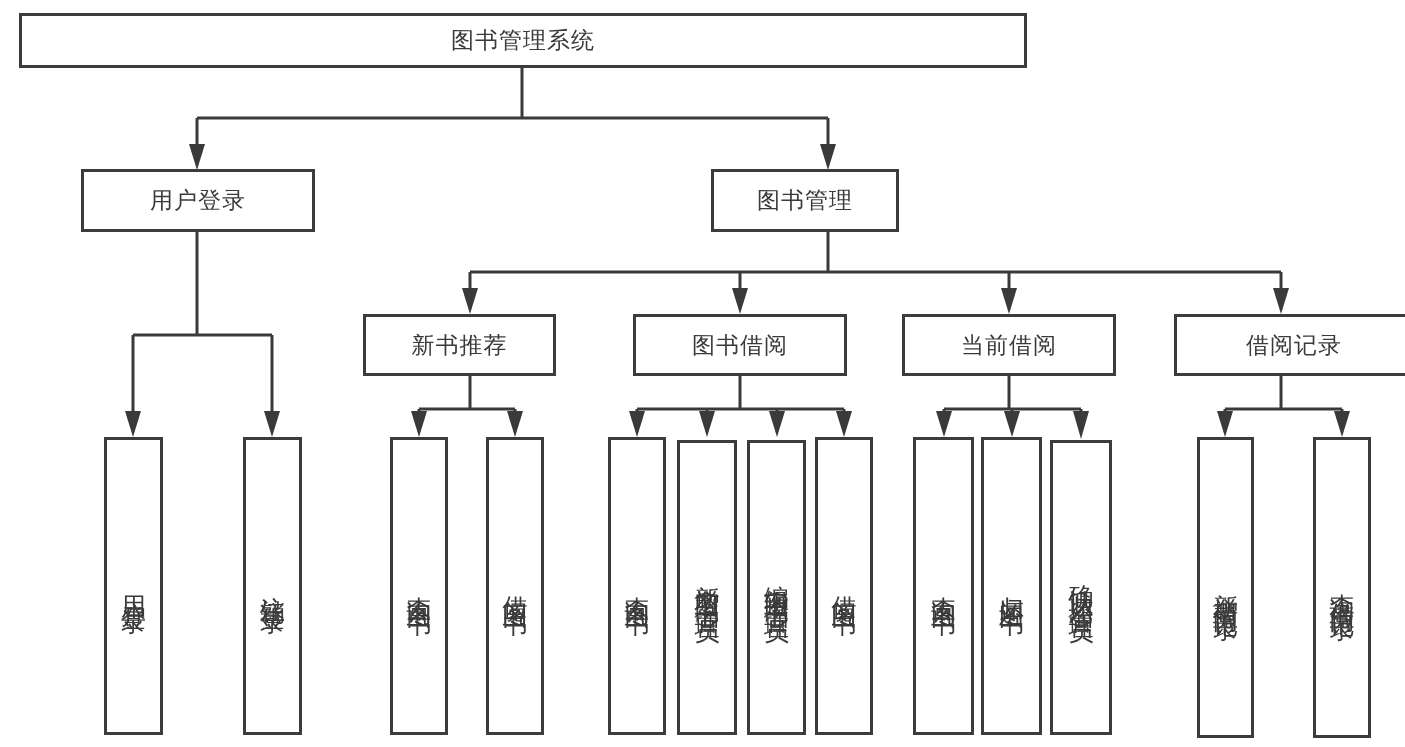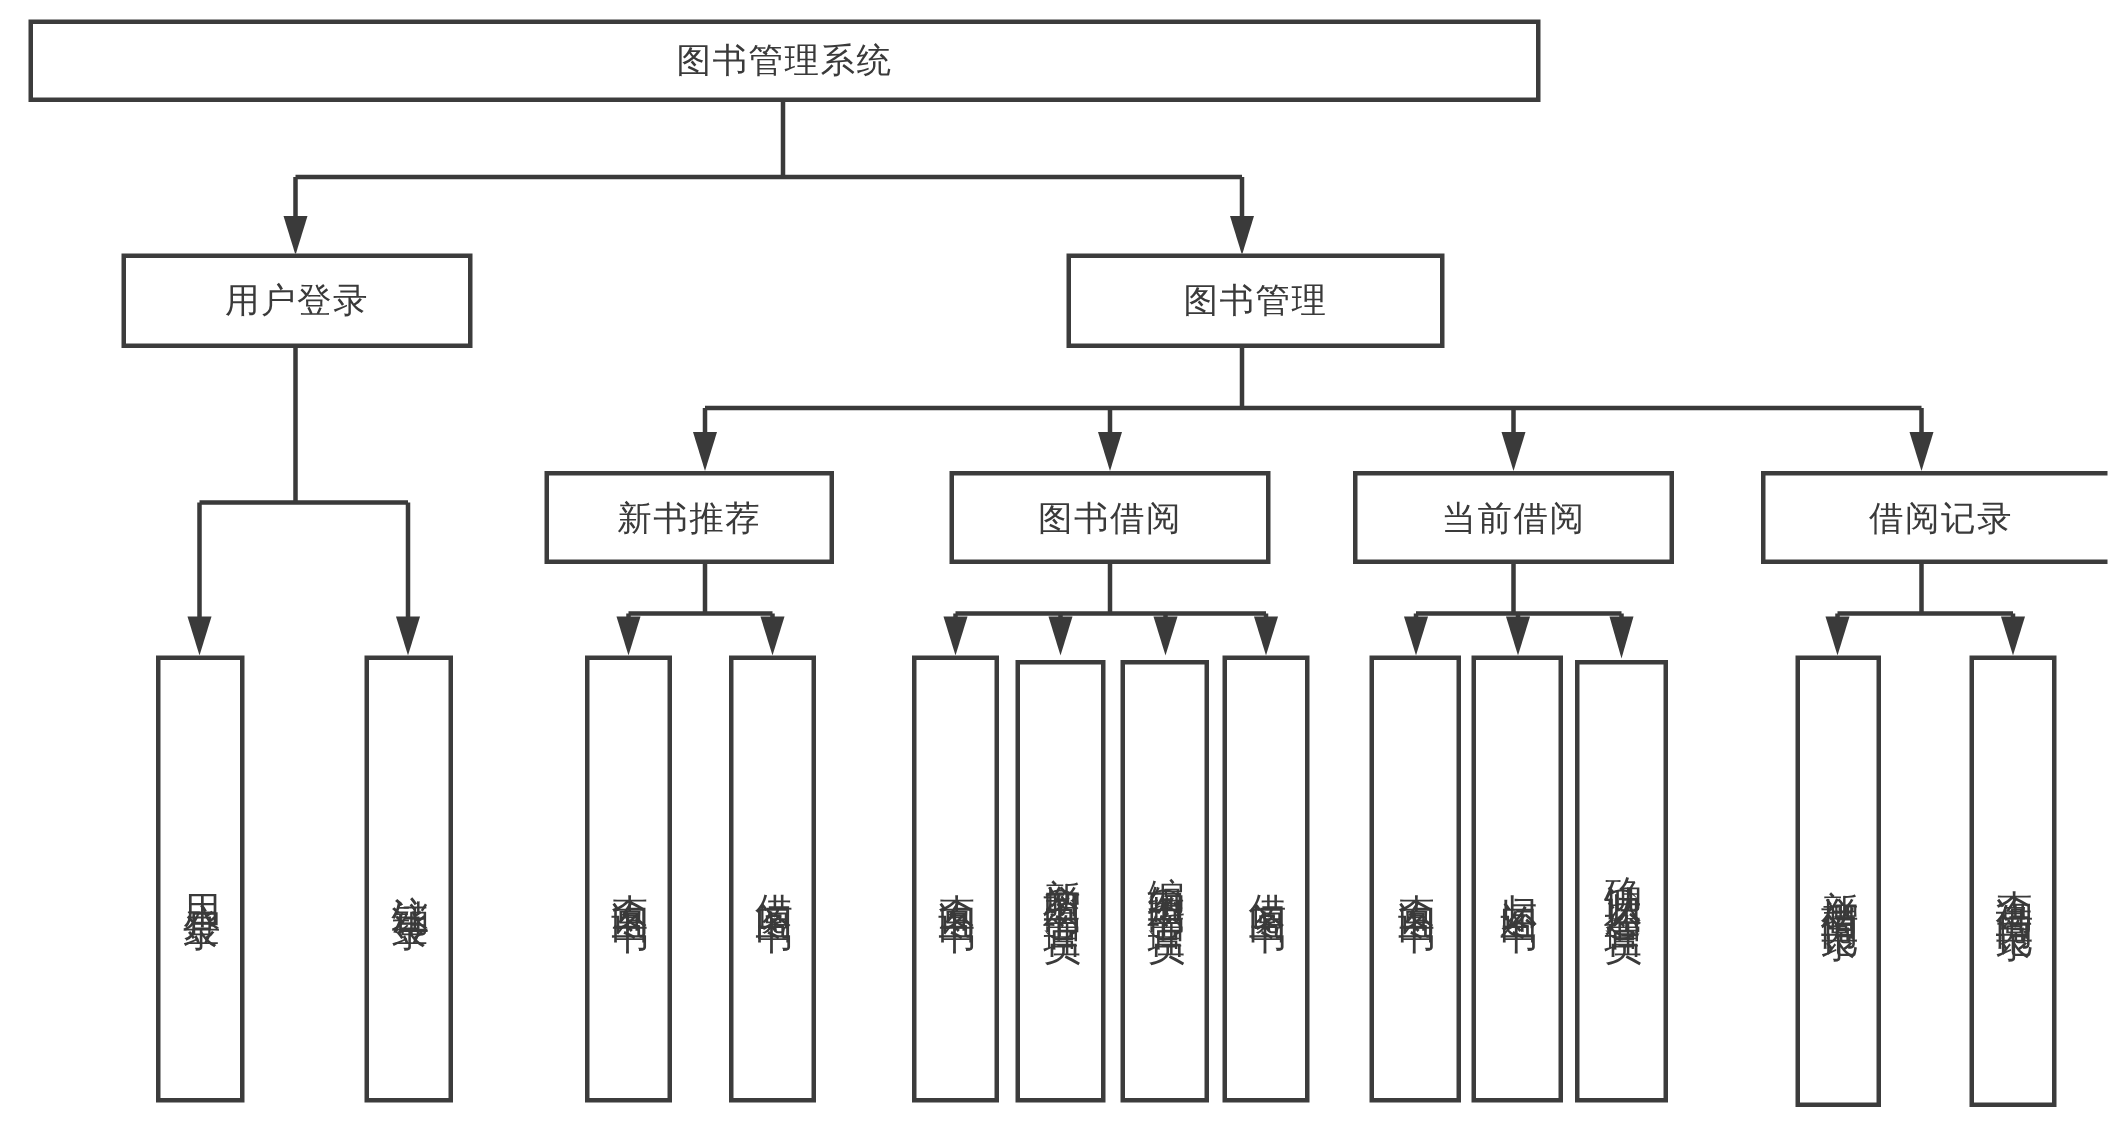--- a/index.html
+++ b/index.html
@@ -71,21 +71,21 @@
     <polygon points="1334,411 1350,411 1342,437"></polygon>
   </svg>
 
   <div class="box" style="left:19px;top:13px;width:1008px;height:55px">
     <span class="hlabel">图书管理系统</span>
   </div>
 
   <div class="box" style="left:81px;top:169px;width:234px;height:63px">
     <span class="hlabel">用户登录</span>
   </div>
-  <div class="box" style="left:711px;top:169px;width:252px;height:63px">
+  <div class="box" style="left:711px;top:169px;width:188px;height:63px">
     <span class="hlabel">图书管理</span>
   </div>
 
   <div class="box" style="left:363px;top:314px;width:193px;height:62px">
     <span class="hlabel">新书推荐</span>
   </div>
   <div class="box" style="left:902px;top:314px;width:214px;height:62px">
     <span class="hlabel">当前借阅</span>
   </div>
   <div class="box" style="left:633px;top:314px;width:214px;height:62px">

